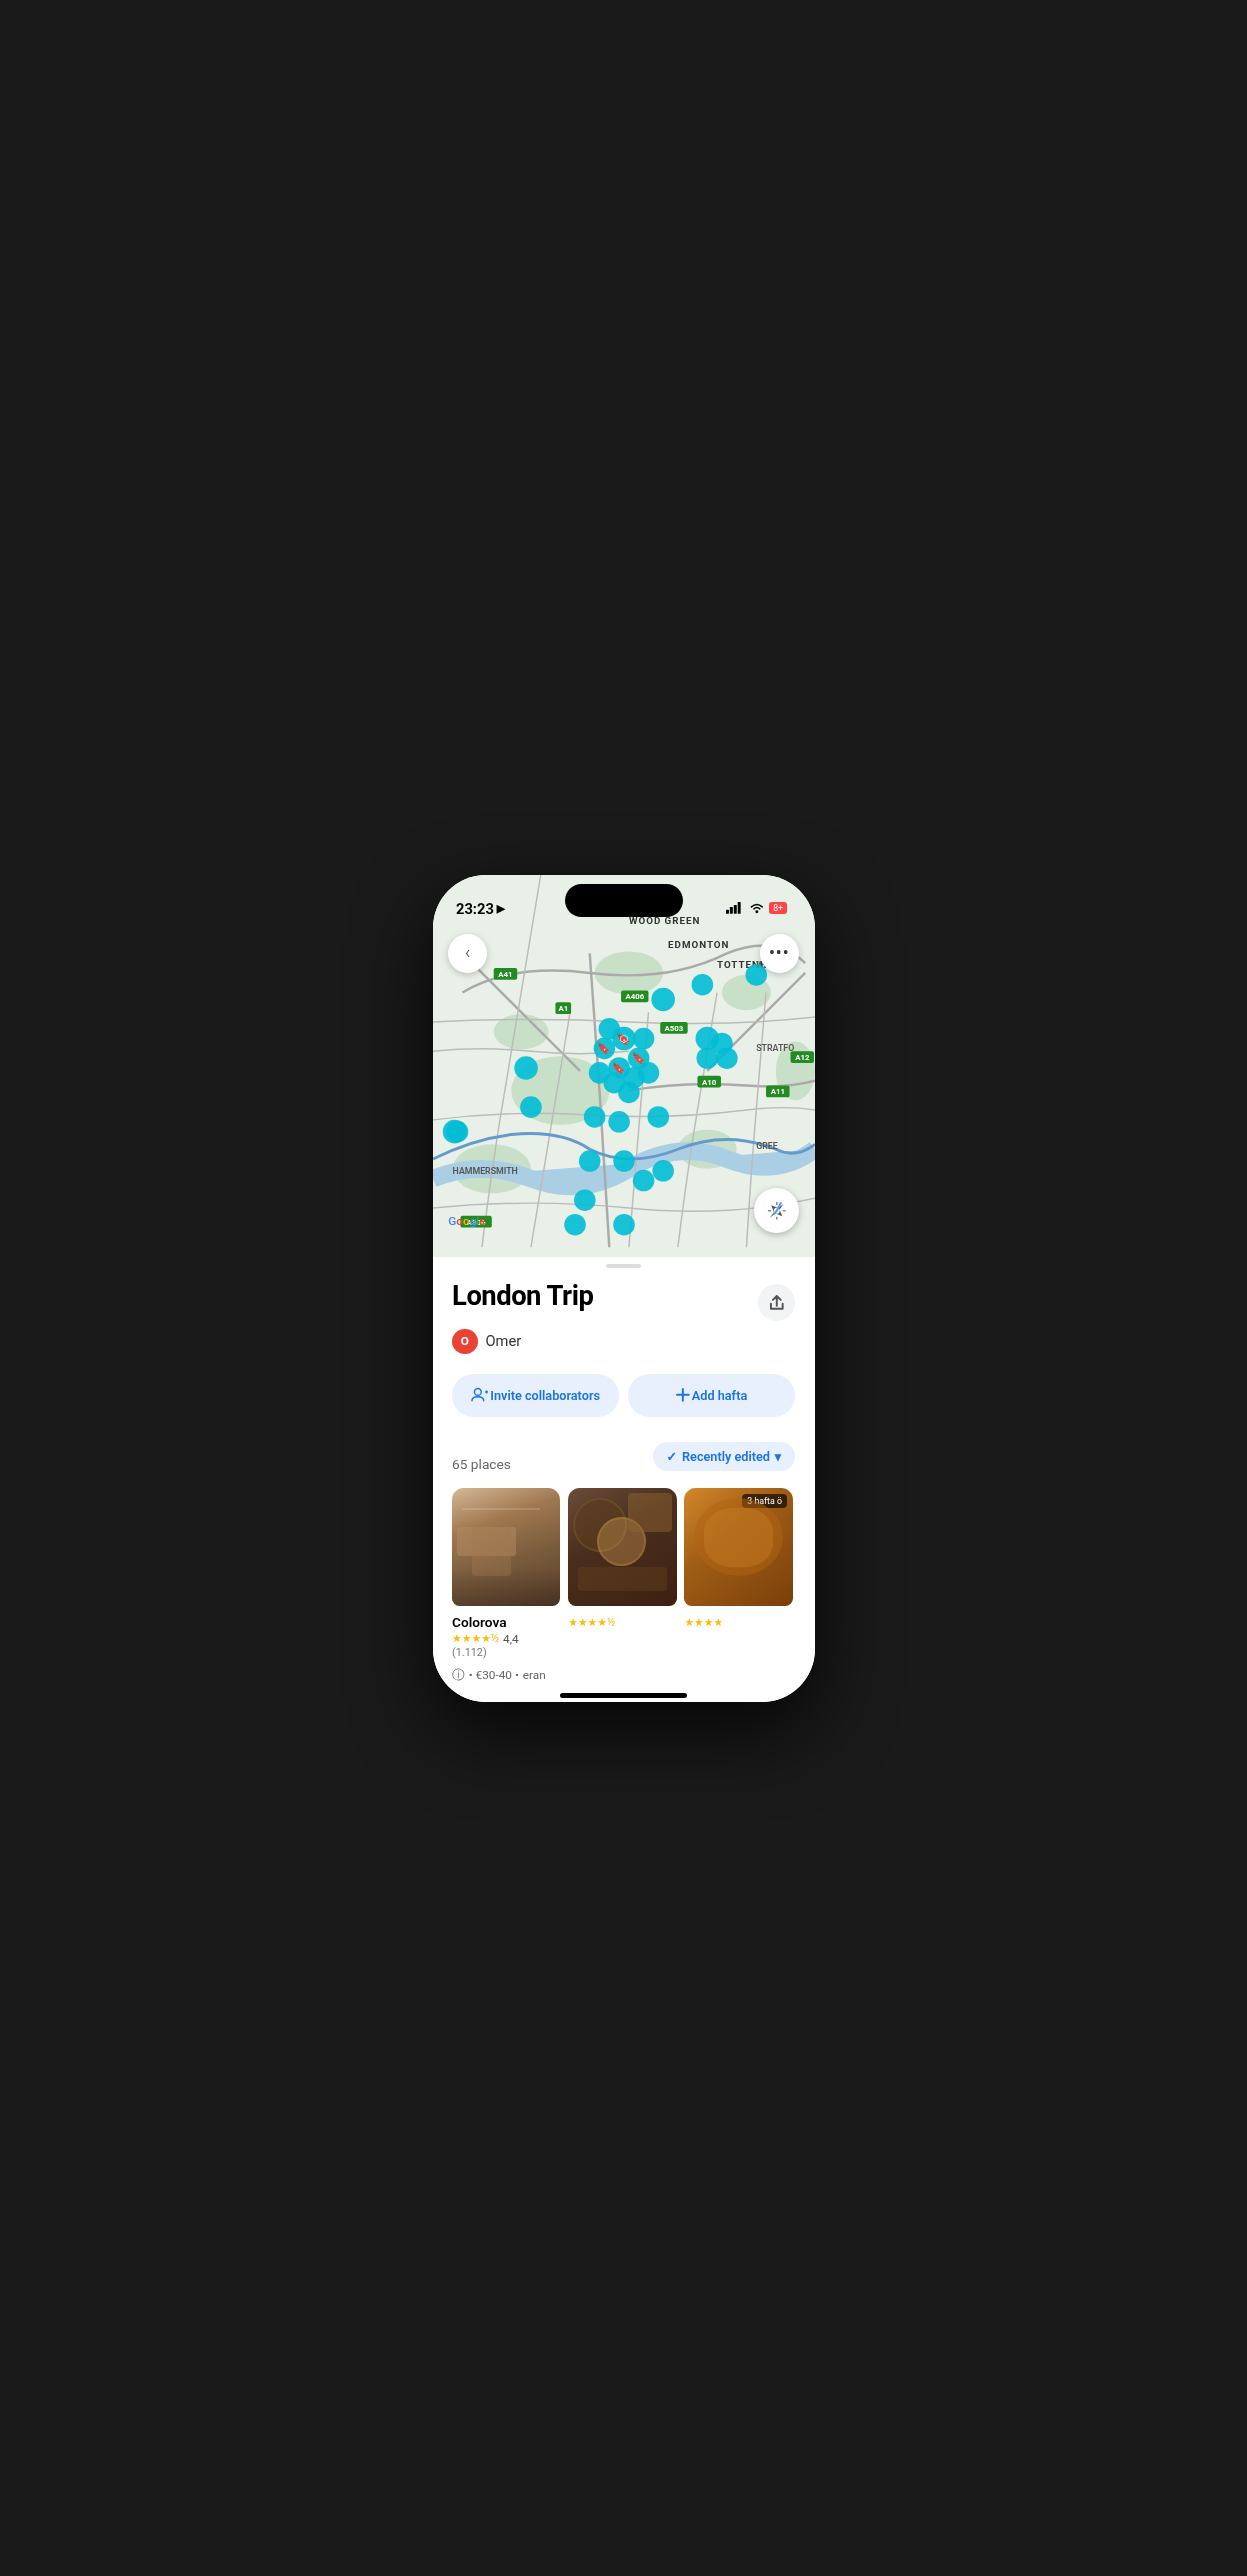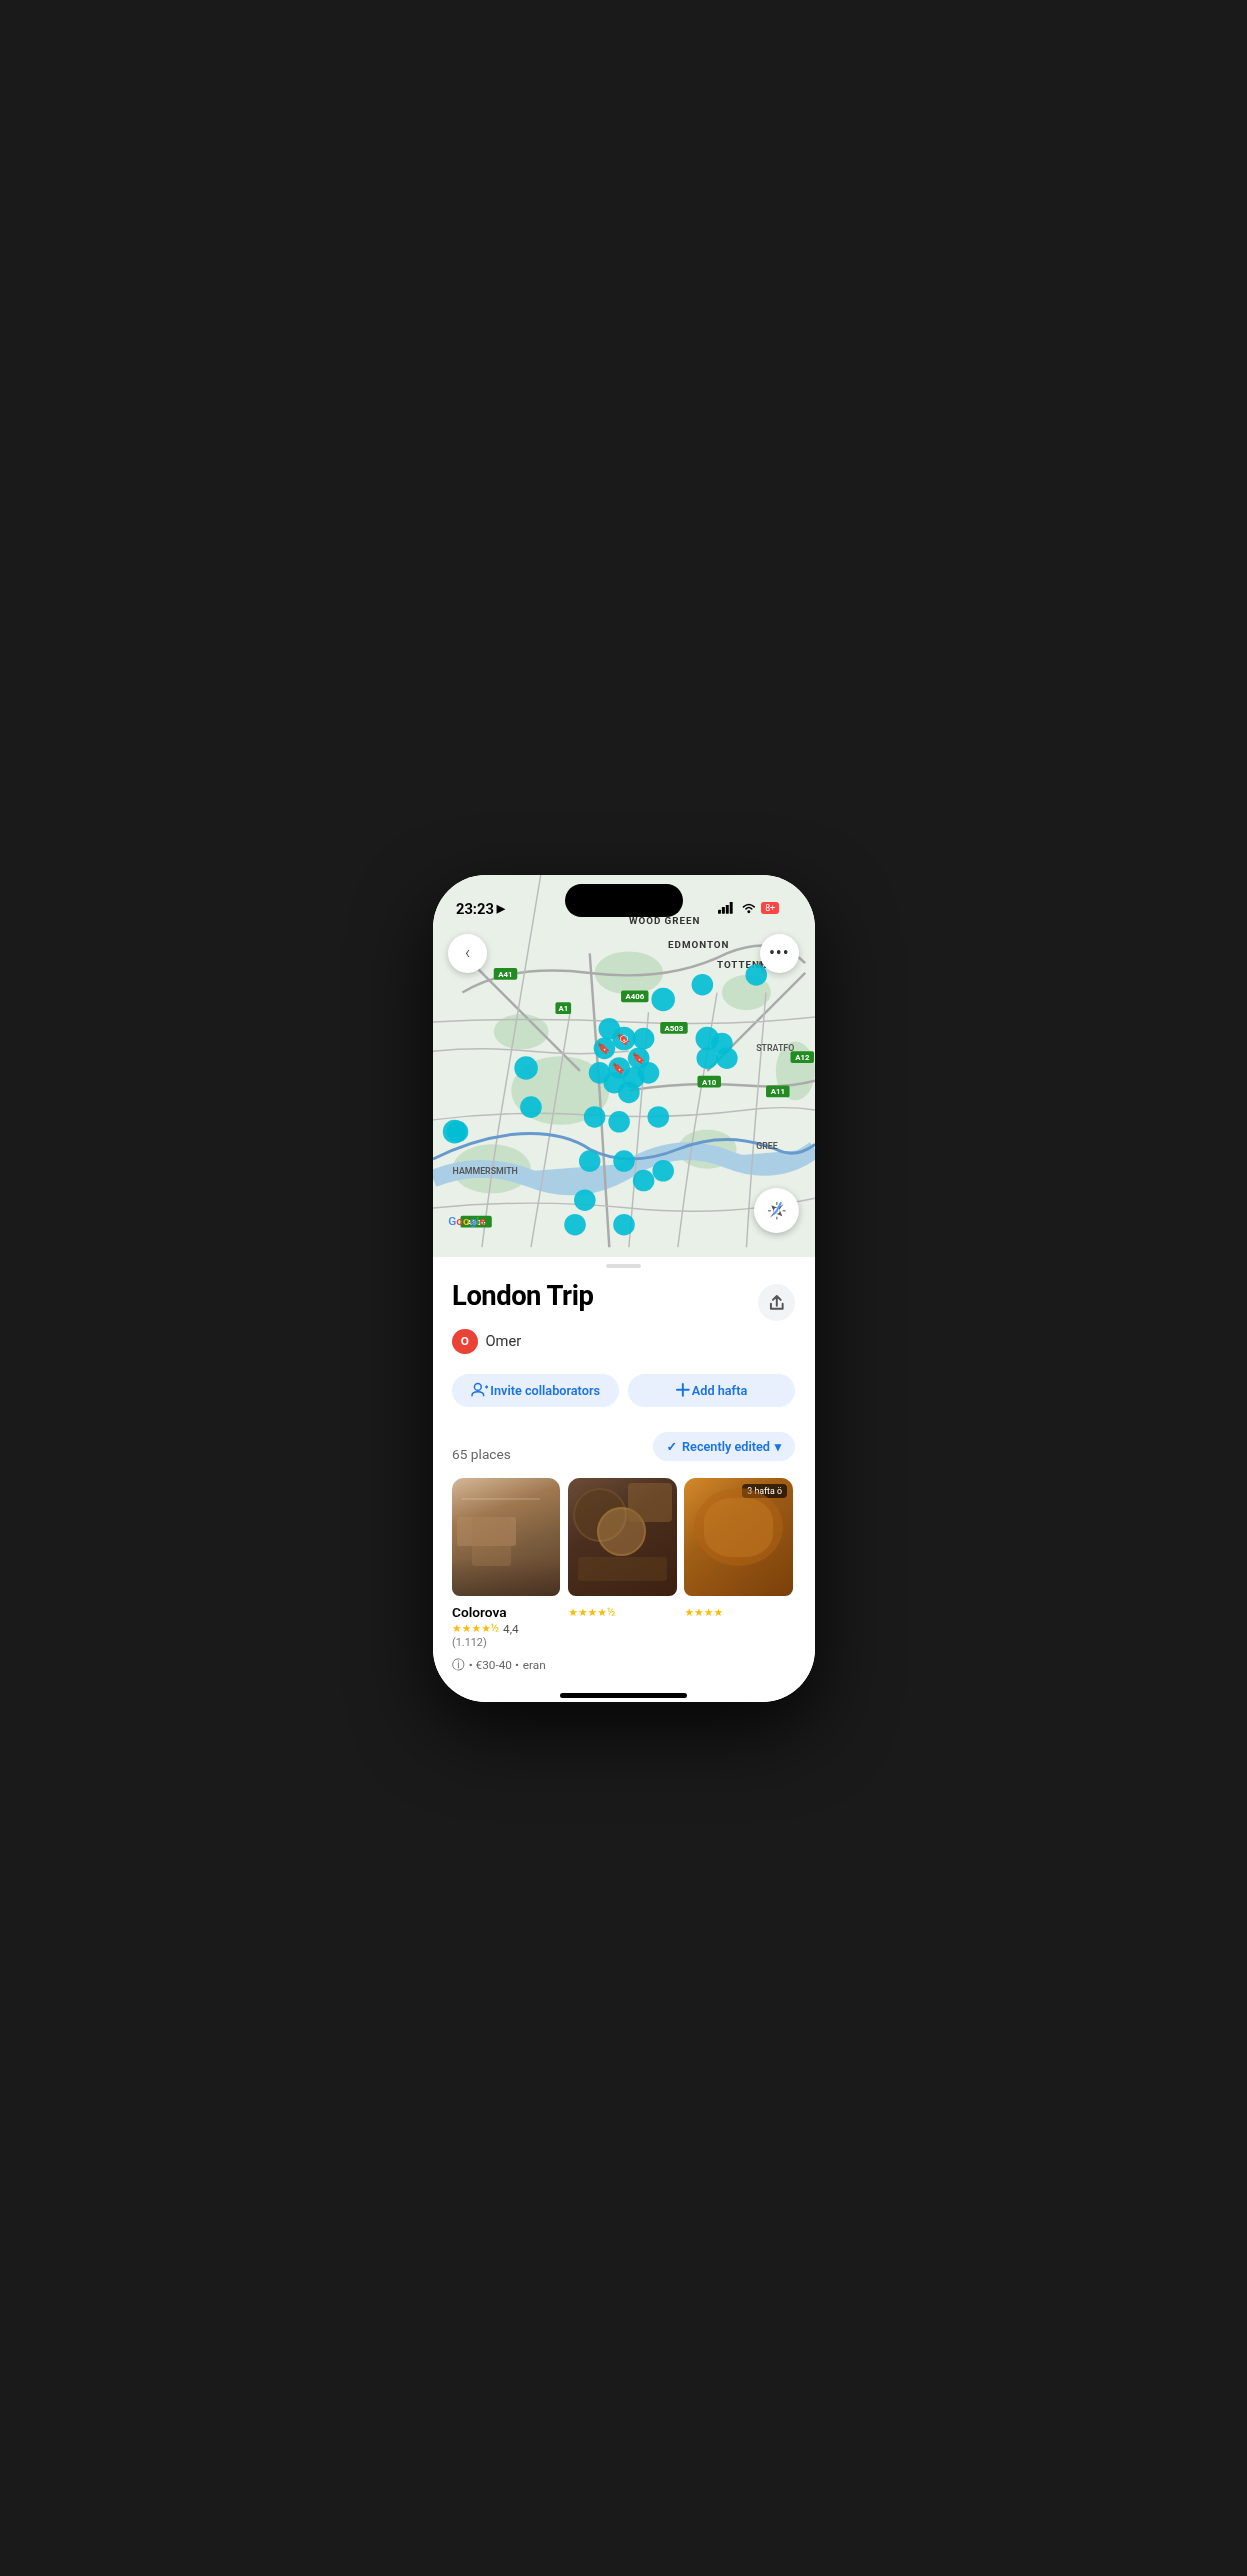--- a/index.html
+++ b/index.html
@@ -31,21 +31,21 @@
     }
     
     .status-bar {
       height: 49px;
       background: transparent;
       display: flex;
       align-items: flex-end;
       justify-content: space-between;
       padding: 0 23.5px 5.9px;
       position: absolute;
-      top: 0; left: 0; right: 12px;
+      top: 0; left: 0; right: 4px;
       z-index: 100;
     }
     .status-time {
       font-size: 14.7px;
       font-weight: 700;
       color: #000;
       display: flex;
       align-items: center;
       gap: 2.9px;
     }
@@ -215,21 +215,21 @@
       font-size: 14.7px;
       color: #333;
     }
     .action-buttons {
       display: flex;
       gap: 9.8px;
       margin-bottom: 23.5px;
     }
     .action-btn {
       flex: 1;
-      height: 33px;
+      height: 43px;
       background: #e8f0fe;
       border-radius: 21.6px;
       display: flex;
       align-items: center;
       justify-content: center;
       gap: 2px;
       color: #1a73e8;
       font-size: 12.7px;
       font-weight: 600;
     }

